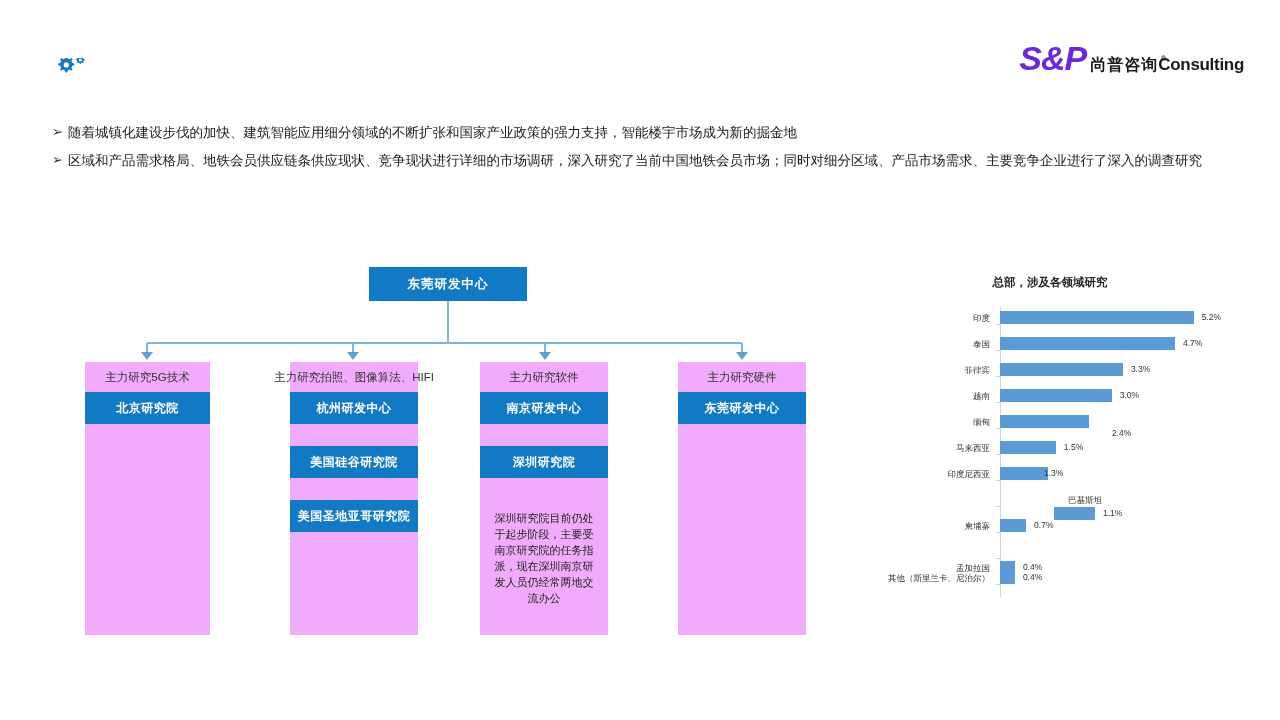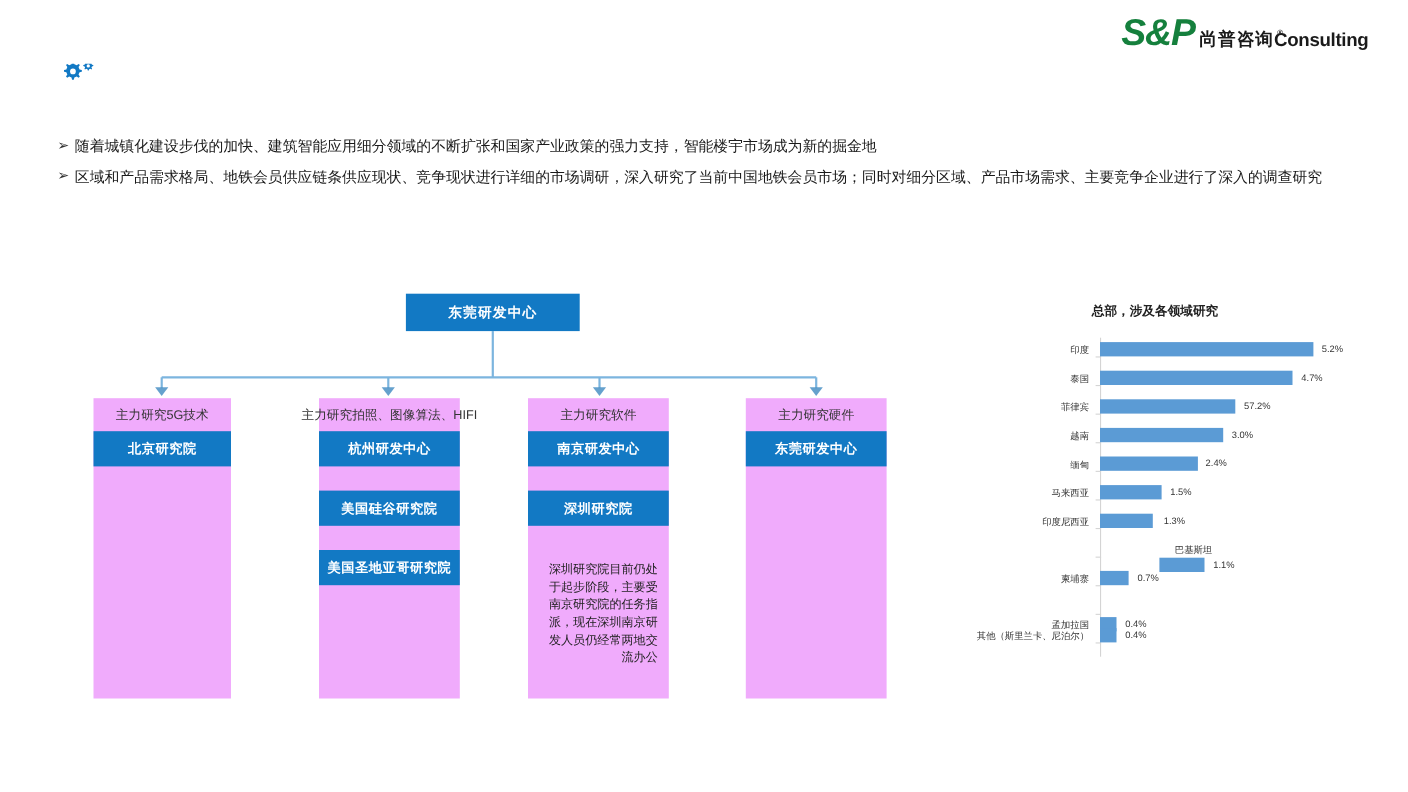--- a/index.html
+++ b/index.html
@@ -9,21 +9,21 @@
     font-family: "Liberation Sans", "DejaVu Sans", sans-serif;
     overflow: hidden;
   }
   #slide { position: relative; width: 1280px; height: 720px; background:#fff; }
 
   
   .logo { position: absolute; right: 36px; top: 14px; display:flex; align-items:flex-end; }
   .logo-sp {
     font-family: "Liberation Sans", sans-serif;
     font-size: 34px; font-weight: bold; font-style: italic;
-    color: #15803d; letter-spacing: -1px; line-height: 0.95;
+    color: #6d28d9; letter-spacing: -1px; line-height: 0.95; margin-top: 28px;
   }
   .logo-right { display:flex; flex-direction:row; margin-left:4px; }
   .logo-cn { font-size: 16px; font-weight: bold; color:#1a1a1a; letter-spacing:1px; line-height:1.1; position:relative;}
   .logo-reg { font-size: 7px; vertical-align: super; position:absolute; right:-9px; top:-1px; }
   .logo-en { font-size: 17px; font-weight: bold; color:#1a1a1a; line-height:1.05; letter-spacing:-0.3px;}
 
   
   .gears { position:absolute; left:52px; top:58px; width:40px; height:34px; }
   .title {
     position:absolute; left:86px; top:70px;
@@ -48,21 +48,21 @@
     height:30px; display:flex; align-items:center; justify-content:center;
     font-size:11.5px; color:#333; white-space:nowrap;
   }
   .node {
     background:#1279c4; color:#fff; font-size:12px; font-weight:bold;
     height:32px; display:flex; align-items:center; justify-content:center;
     letter-spacing:.5px; white-space:nowrap;
   }
   .gap { height:22px; }
   .note {
-    font-size:11px; color:#222; line-height:16px; padding:0 10px; text-align:right;
+    font-size:11px; color:#222; line-height:16px; padding:0 10px; text-align:center;
   }
 
   
   .chart { position:absolute; left:880px; top:275px; width:380px; height:370px; }
   .chart-title {
     position:absolute; left:0; top:0; width:340px; text-align:center;
     font-size:11.5px; font-weight:bold; color:#222;
   }
   .plot { position:absolute; left:0; top:32px; width:340px; height:300px; }
   .axis-line { position:absolute; left:120px; top:0; width:1px; height:290px; background:#d4d4d4; }
@@ -177,53 +177,53 @@
           <div class="bar-track">
             <div class="bar-fill" style="width: 175.034px; background: rgb(91, 155, 213);"></div>
             <div class="bar-val" style="left: 187.034px;">4.7%</div>
           </div>
         </div>
         <div class="tick" style="top: 69px;"></div>
         <div class="bar-row" style="top: 56px;">
           <div class="bar-label">菲律宾</div>
           <div class="bar-track">
             <div class="bar-fill" style="width: 122.897px; background: rgb(91, 155, 213);"></div>
-            <div class="bar-val" style="left: 134.897px;">57.2%</div>
+            <div class="bar-val" style="left: 134.897px;">3.3%</div>
           </div>
         </div>
         <div class="tick" style="top: 95px;"></div>
         <div class="bar-row" style="top: 82px;">
           <div class="bar-label">越南</div>
           <div class="bar-track">
             <div class="bar-fill" style="width: 111.724px; background: rgb(91, 155, 213);"></div>
             <div class="bar-val" style="left: 123.724px;">3.0%</div>
           </div>
         </div>
         <div class="tick" style="top: 121px;"></div>
         <div class="bar-row" style="top: 108px;">
           <div class="bar-label">缅甸</div>
           <div class="bar-track">
             <div class="bar-fill" style="width: 89.3793px; background: rgb(91, 155, 213);"></div>
-            <div class="bar-val" style="left: 100px;">2.4%</div>
+            <div class="bar-val" style="left: 116px; margin-top: 12px;">2.4%</div>
           </div>
         </div>
         <div class="tick" style="top: 147px;"></div>
         <div class="bar-row" style="top: 134px;">
           <div class="bar-label">马来西亚</div>
           <div class="bar-track">
             <div class="bar-fill" style="width: 55.8621px; background: rgb(91, 155, 213);"></div>
             <div class="bar-val" style="left: 67.8621px;">1.5%</div>
           </div>
         </div>
         <div class="tick" style="top: 173px;"></div>
         <div class="bar-row" style="top: 160px;">
           <div class="bar-label">印度尼西亚</div>
           <div class="bar-track">
             <div class="bar-fill" style="width: 48.4138px; background: rgb(91, 155, 213);"></div>
-            <div class="bar-val" style="left: 62px;">1.3%</div>
+            <div class="bar-val" style="left: 48px;">1.3%</div>
           </div>
         </div>
         <div class="tick" style="top: 199px;"></div>
         <div class="bar-row" style="top: 186px; flex-direction: column;">
           <div class="bar-label">巴基斯坦</div>
           <div class="bar-track">
             <div class="bar-fill" style="width: 40.9655px; background: rgb(91, 155, 213);"></div>
             <div class="bar-val" style="left: 52.9655px;">1.1%</div>
           </div>
         </div>

